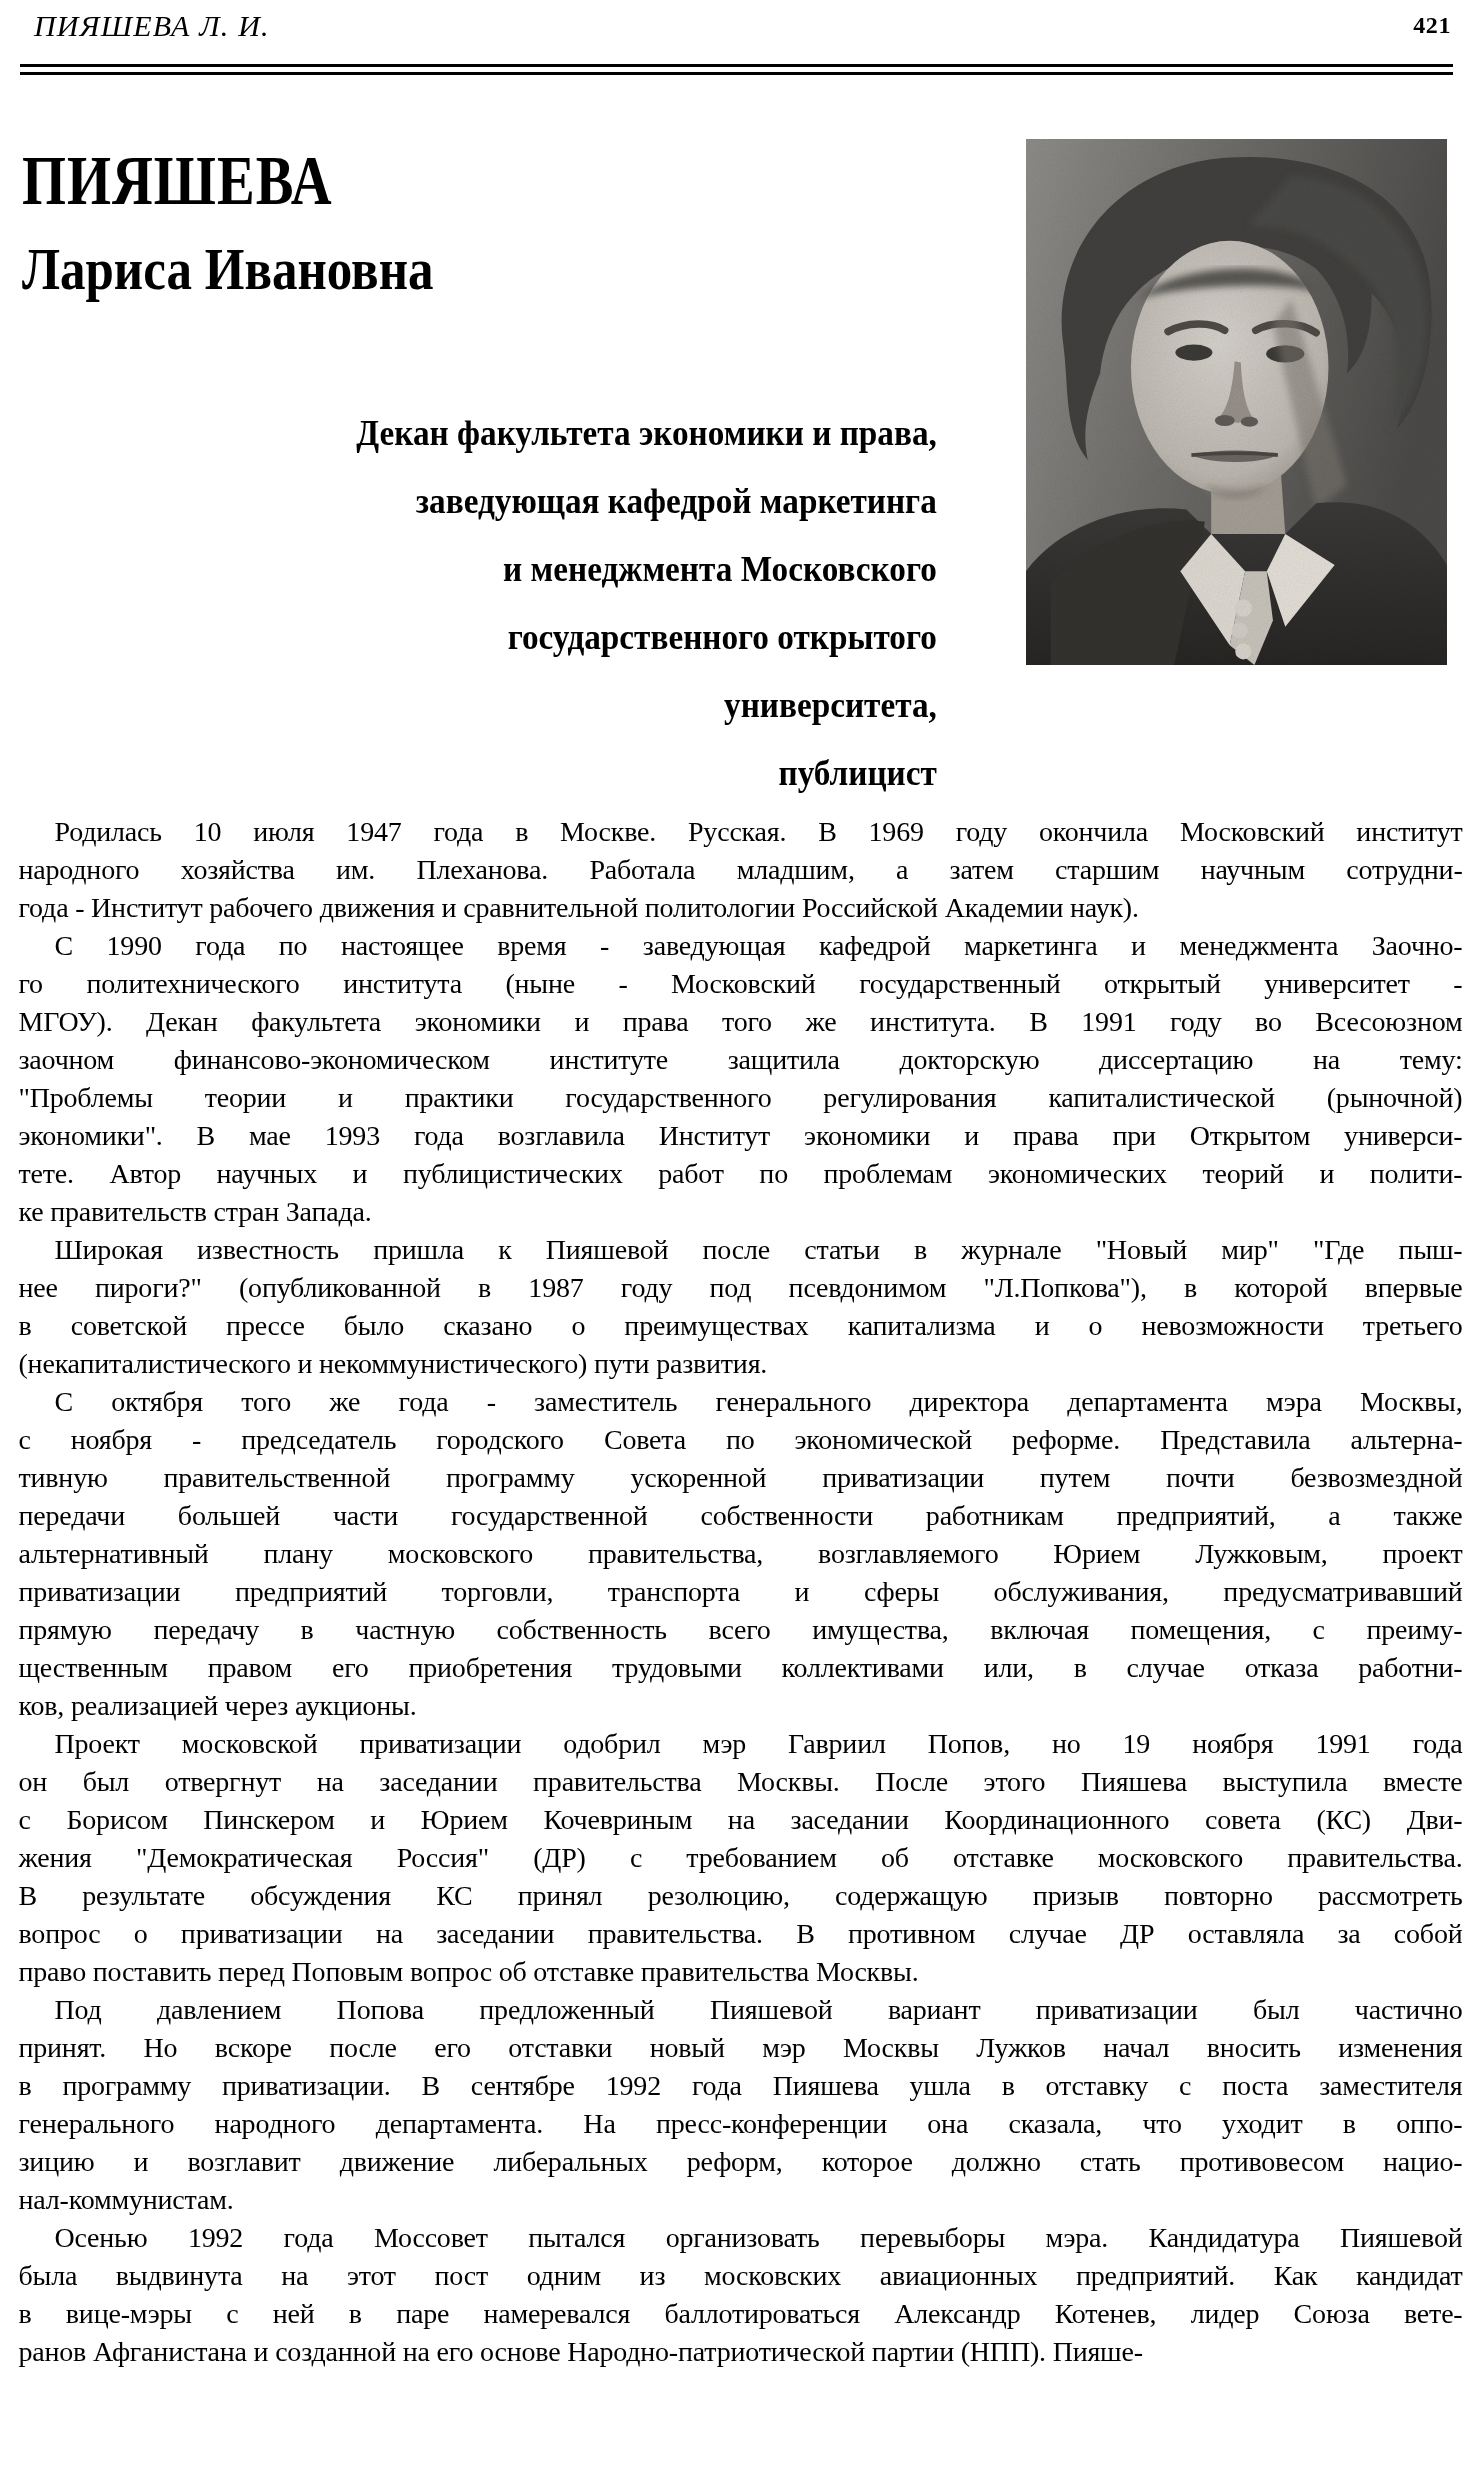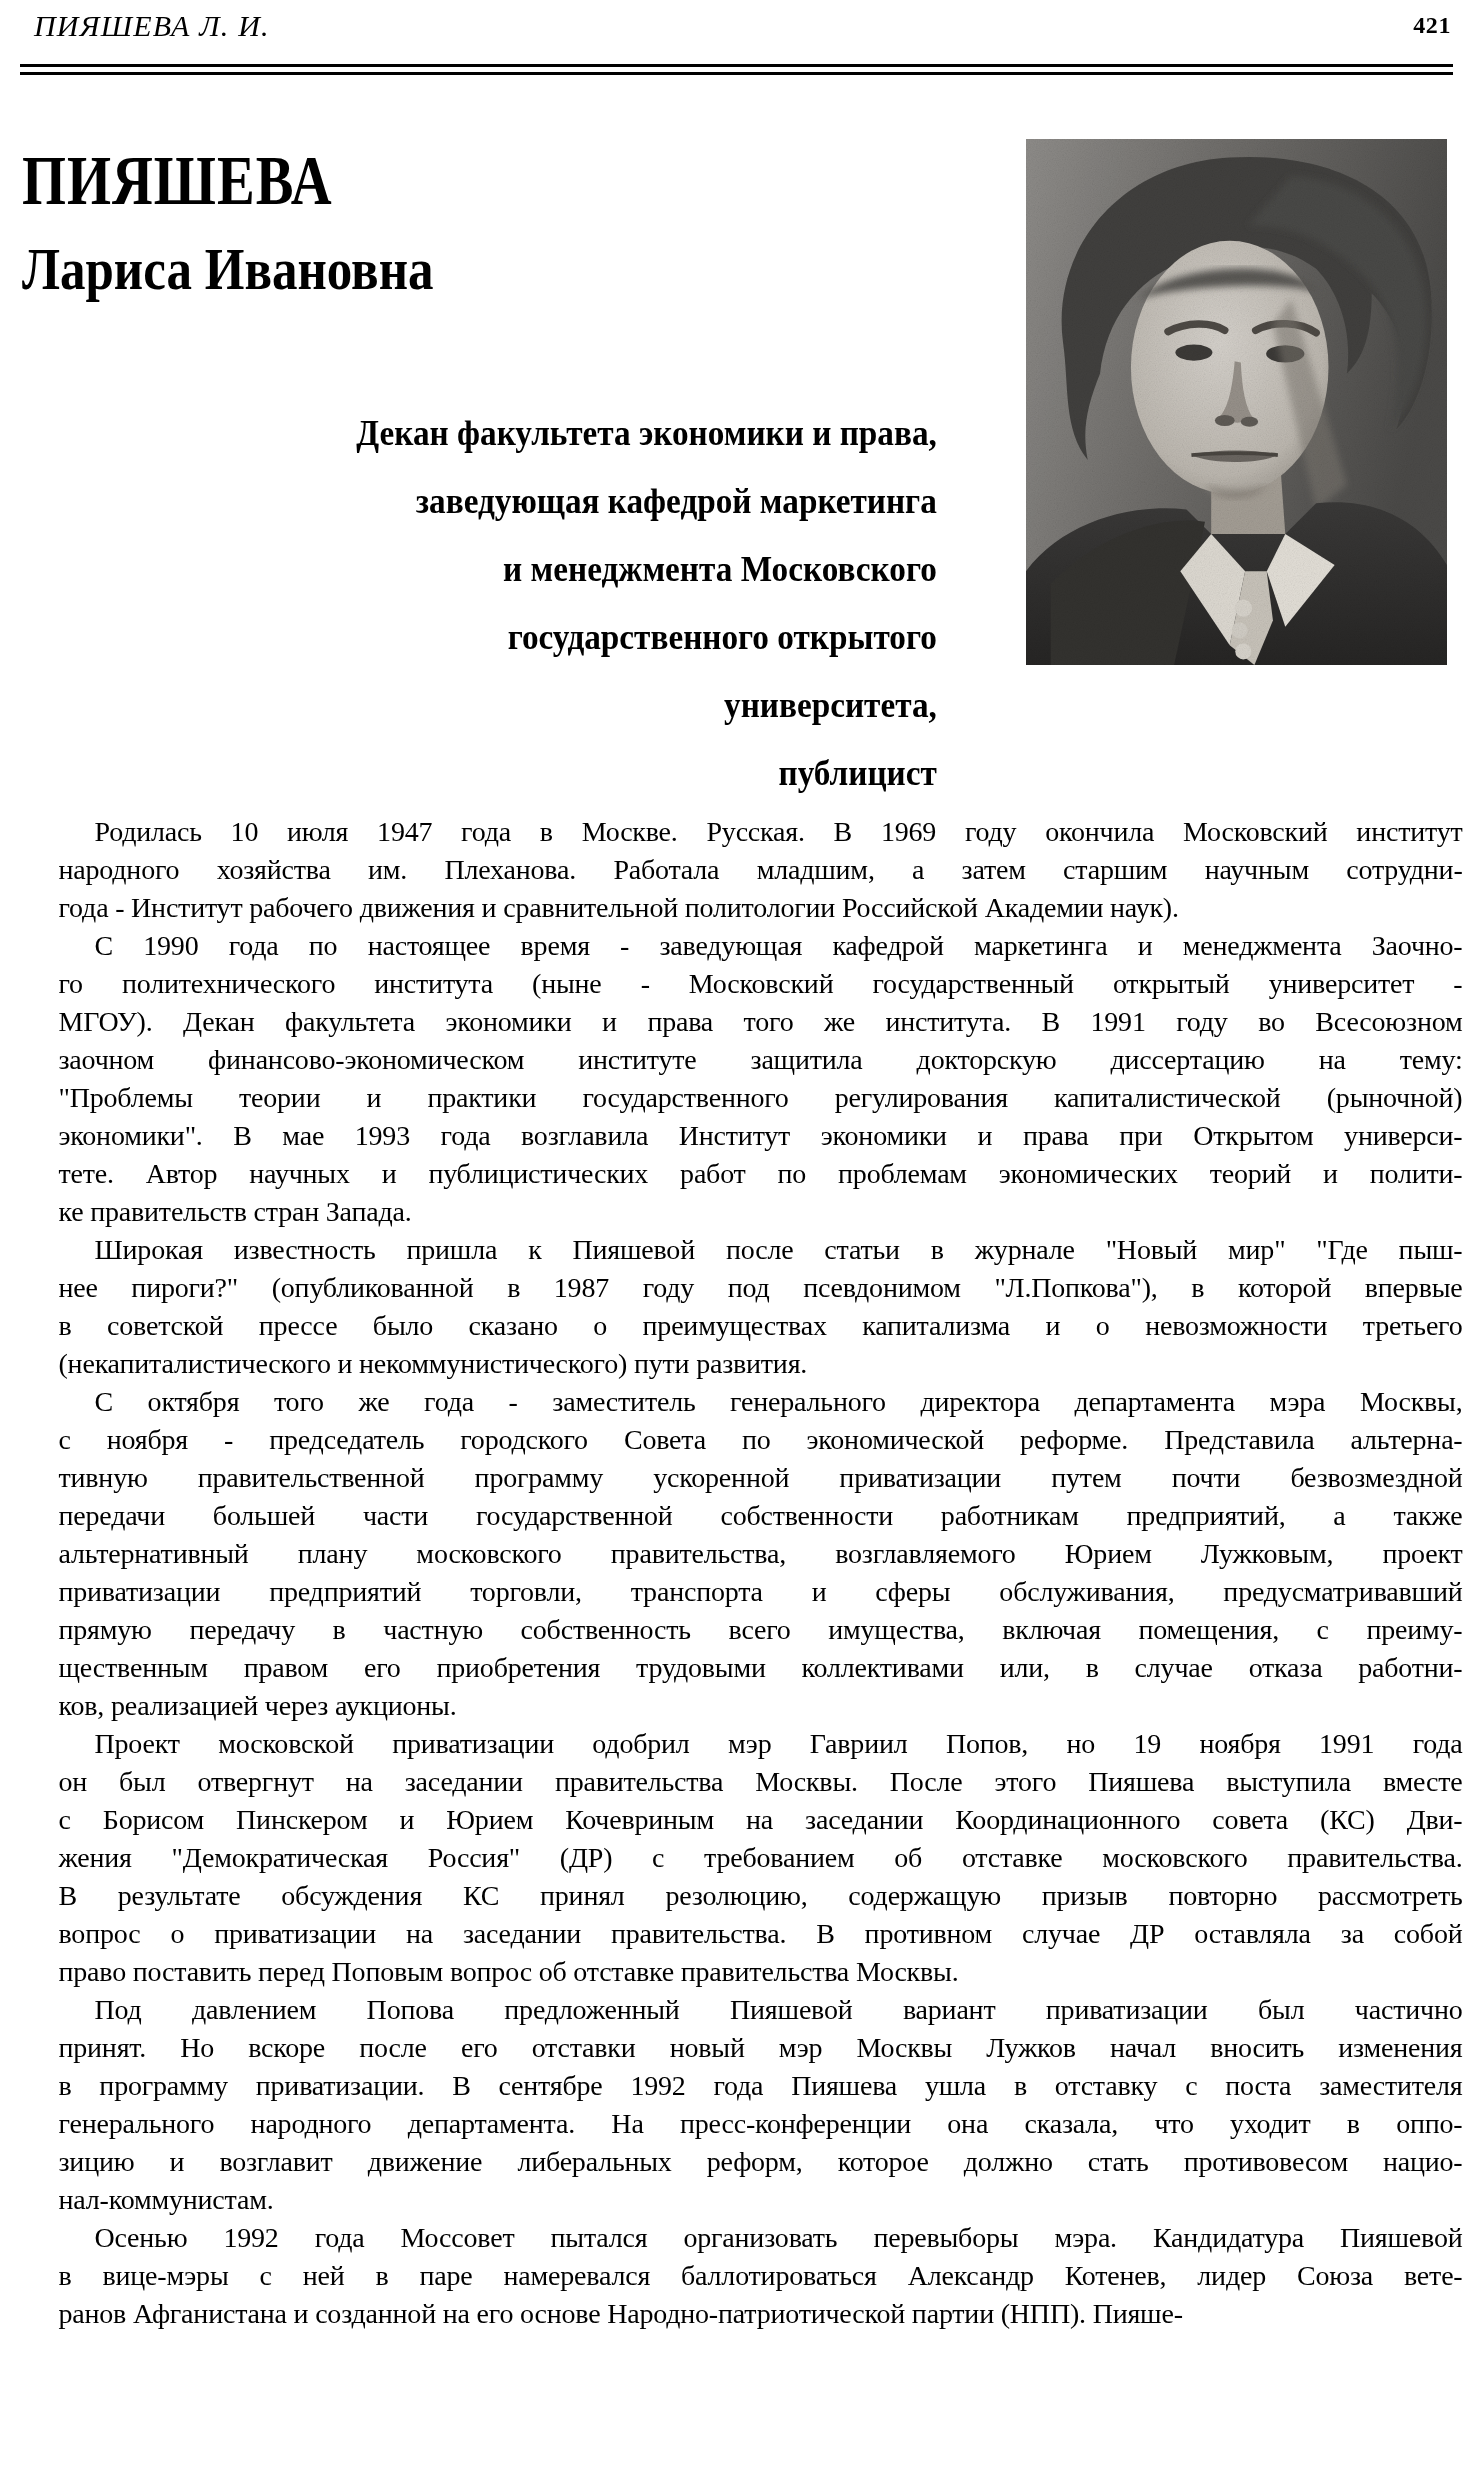--- a/index.html
+++ b/index.html
@@ -60,21 +60,20 @@
   
   .body-text{
     position:absolute;left:18.5px;top:813px;width:1444px;
     font-size:28px;line-height:38px;
     letter-spacing:-0.2px;
   }
   .bline{
     text-align:justify;
     text-align-last:justify;
     white-space:normal;
-    margin-left:40px;
   }
   .bline.last{text-align-last:left;}
   .bline.first{text-indent:36px;}
 </style>
 </head>
 <body>
 
 <div class="page">
 
   <div class="running-head">ПИЯШЕВА Л. И.</div>
@@ -213,19 +212,20 @@
       <div class="para">
         <div class="bline first">Под давлением Попова предложенный Пияшевой вариант приватизации был частично</div>
         <div class="bline">принят. Но вскоре после его отставки новый мэр Москвы Лужков начал вносить изменения</div>
         <div class="bline">в программу приватизации. В сентябре 1992 года Пияшева ушла в отставку с поста заместителя</div>
         <div class="bline">генерального народного департамента. На пресс-конференции она сказала, что уходит в оппо-</div>
         <div class="bline">зицию и возглавит движение либеральных реформ, которое должно стать противовесом нацио-</div>
         <div class="bline last">нал-коммунистам.</div>
       </div>
       <div class="para">
         <div class="bline first">Осенью 1992 года Моссовет пытался организовать перевыборы мэра. Кандидатура Пияшевой</div>
+        <div class="bline">была выдвинута на этот пост одним из московских авиационных предприятий. Как кандидат</div>
         <div class="bline">в вице-мэры с ней в паре намеревался баллотироваться Александр Котенев, лидер Союза вете-</div>
         <div class="bline last">ранов Афганистана и созданной на его основе Народно-патриотической партии (НПП). Пияше-</div>
       </div>
     </div>
 
 </div>
 
 
 </body></html>

